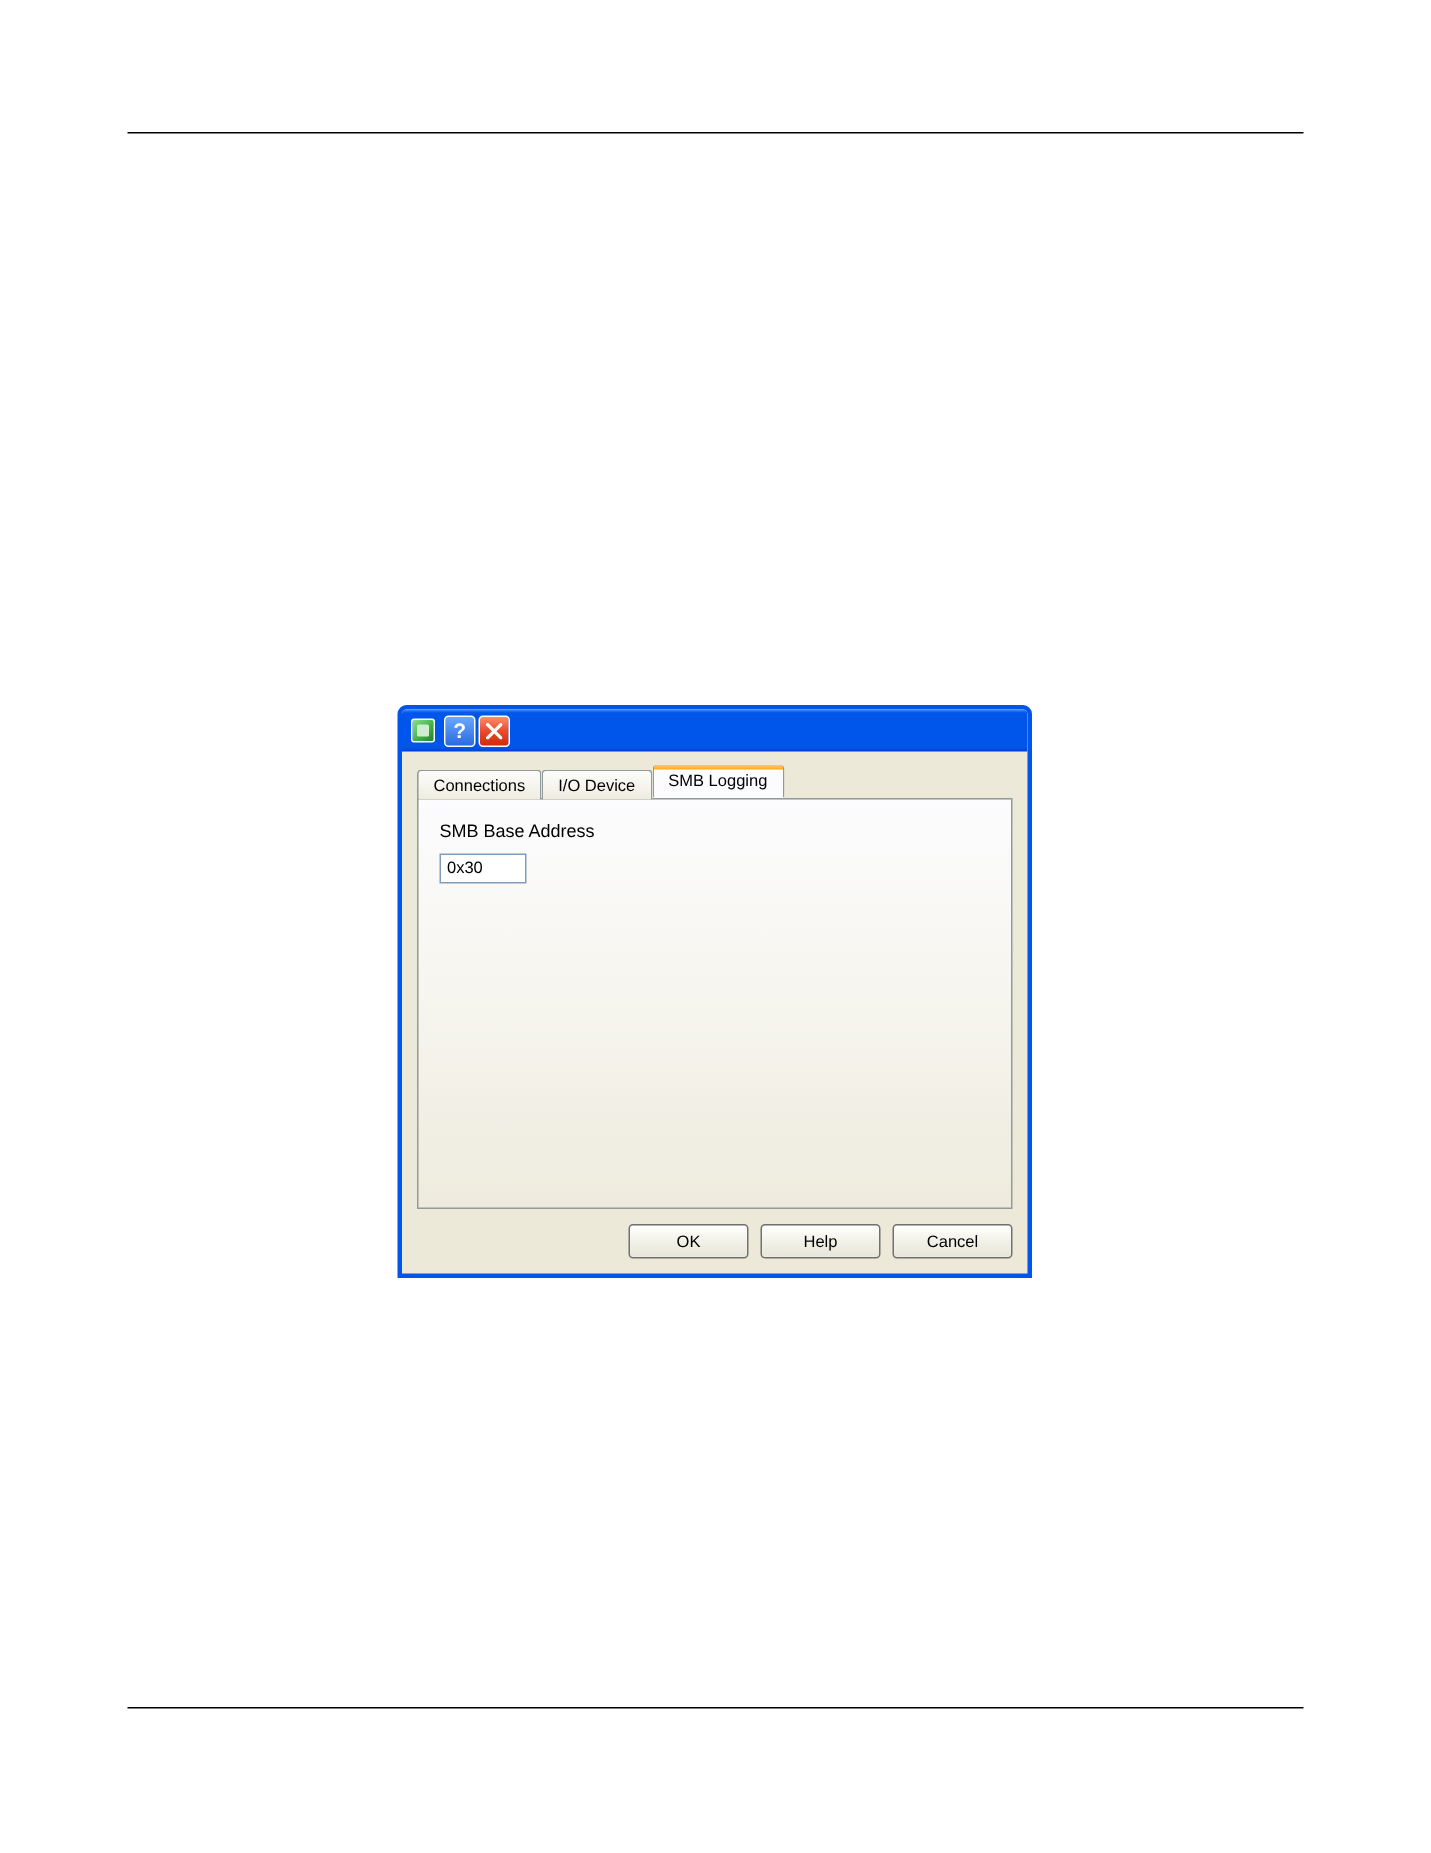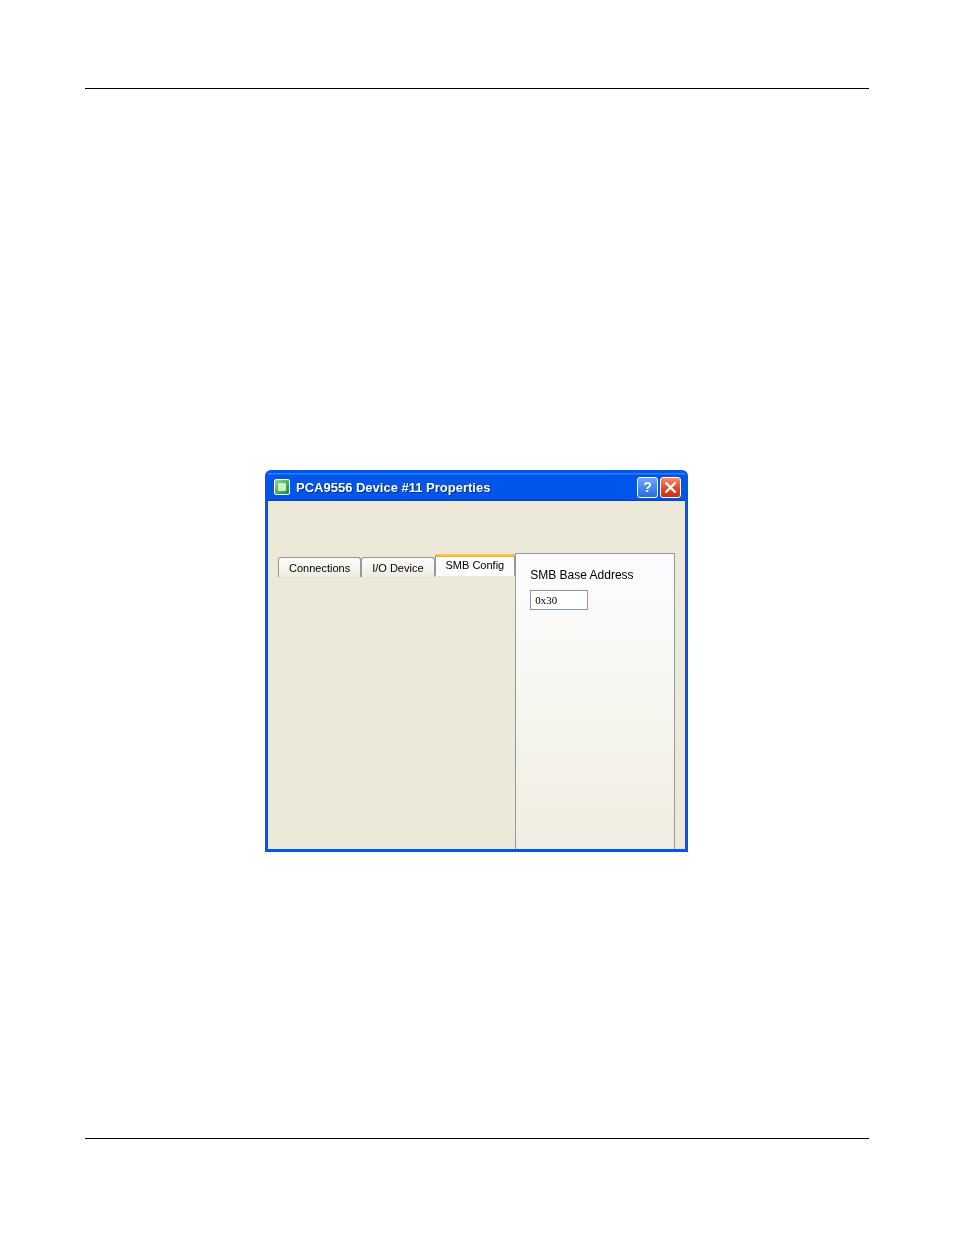--- a/index.html
+++ b/index.html
@@ -84,22 +84,21 @@
       background: linear-gradient(to bottom, #6aa7ff 0%, #2a6be0 100%);
     }
     .tb-close {
       background: linear-gradient(to bottom, #ff8b6b 0%, #e84b2b 50%, #d22a0a 100%);
     }
     .tb-close svg { width: 11px; height: 11px; }
     .dialog-body {
       padding: 8px 10px 10px 10px;
       height: calc(100% - 28px);
       display: flex;
-      flex-direction: row;
-      margin-top: 44px;
+      flex-direction: column;
     }
     .tabstrip {
       display: flex;
       align-items: flex-end;
       height: 23px;
       position: relative;
       z-index: 2;
     }
     .tab {
       background: #f5f3ea;
@@ -145,21 +144,21 @@
     .field-label {
       font-size: 12px;
       margin-bottom: 8px;
       display: block;
     }
     .text-input {
       width: 58px;
       height: 20px;
       border: 1px solid #7f9db9;
       background: #fff;
-      font-family: Liberation Serif, serif;
+      font-family: Liberation Sans, sans-serif;
       font-size: 11px;
       padding: 2px 4px;
     }
     .button-row {
       display: flex;
       justify-content: flex-end;
       gap: 8px;
       padding-top: 10px;
     }
     .btn {
@@ -176,21 +175,20 @@
   </style>
 </head>
 <body>
 
 <div class="page-rule rule-top"></div>
 <div class="page-rule rule-bottom"></div>
 
 <div class="dialog">
   <div class="titlebar">
     <span class="titlebar-icon"></span>
-    <span class="titlebar-text">PCA9556 Device #11 Properties</span>
     <div class="titlebar-buttons">
       <div class="tb-btn tb-help">
         <span>?</span>
       </div>
       <div class="tb-btn tb-close">
         <svg viewBox="0 0 10 10">
           <path d="M1 1 L9 9 M9 1 L1 9" stroke="#fff" stroke-width="2" stroke-linecap="round"></path>
         </svg>
       </div>
     </div>
@@ -198,23 +196,28 @@
 
   <div class="dialog-body">
     <div class="tabstrip">
       <div class="tab inactive">
         <span>Connections</span>
       </div>
       <div class="tab inactive">
         <span>I/O Device</span>
       </div>
       <div class="tab active">
-        <span>SMB Config</span>
+        <span>SMB Logging</span>
       </div>
     </div>
 
     <div class="tab-panel">
       <span class="field-label">SMB Base Address</span>
       <input type="text" class="text-input" value="0x30" style="">
     </div>
 
+    <div class="button-row">
+      <button class="btn">OK</button>
+      <button class="btn">Help</button>
+      <button class="btn">Cancel</button>
+    </div>
   </div>
 </div>
 
 </body></html>

